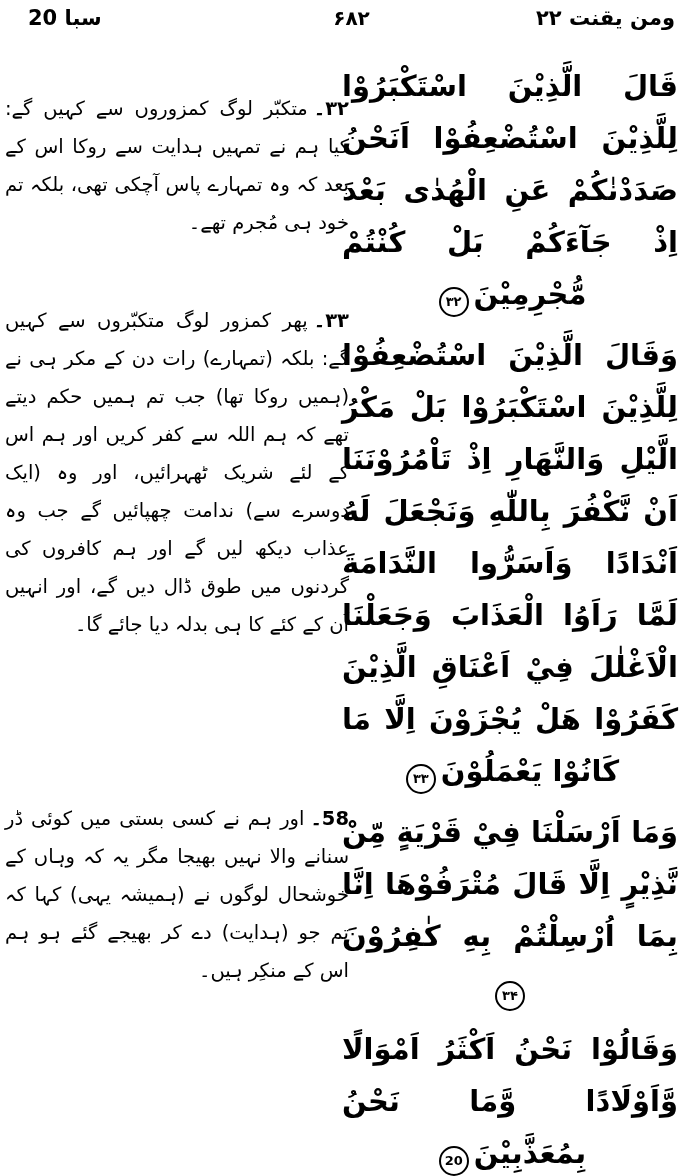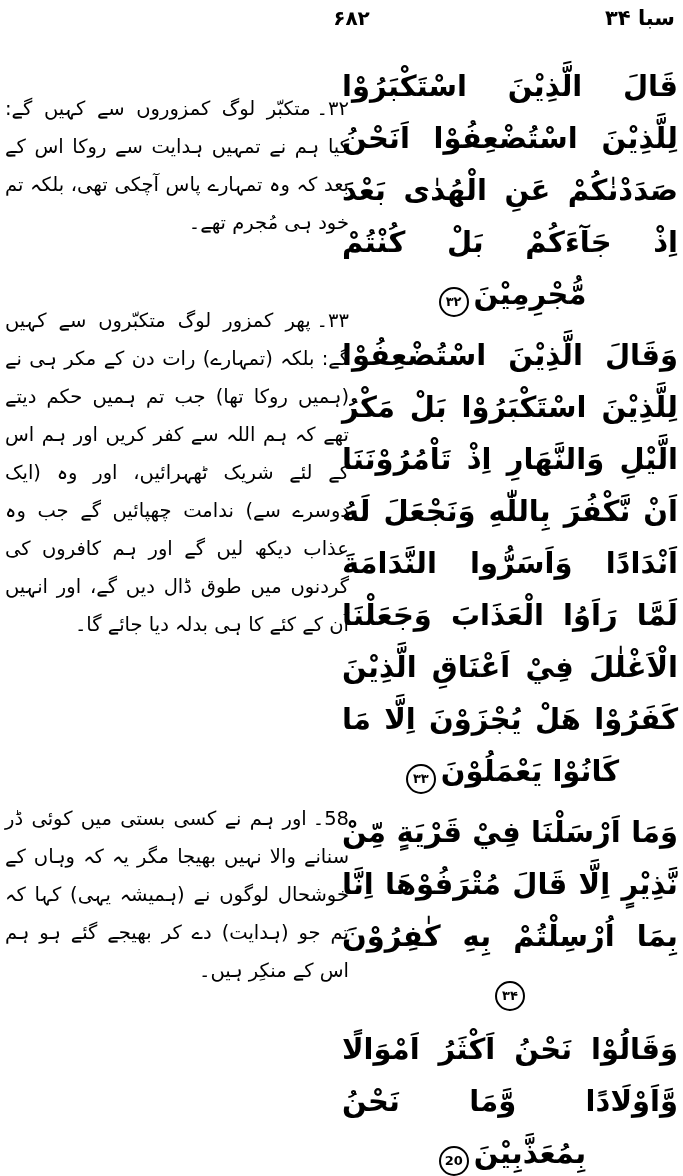--- a/index.html
+++ b/index.html
@@ -46,39 +46,40 @@
   }
   
   .urdu-col {
     position: absolute; top: 90px; left: 5px; width: 344px;
     font-size: 19.5px;
     line-height: 38px;
     text-align: justify;
     direction: rtl;
   }
   .tr { margin: 0; }
-  .tr .pnum { padding-left: 6px; }
+  .tr .pnum { padding-left: 6px; font-weight: bold; }
   .tr-33 { margin-top: 60px; }
   .tr-34 { margin-top: 156px; }
   .tr-35 { margin-top: 18px; }
   
   .manzil {
     position: absolute; top: 1188px; left: 372px; width: 80px;
     text-align: right;
     font-size: 21px; font-weight: bold;
   }
 </style>
 </head>
 <body>
 
 <div class="page">
 
   <header class="hdr">
+    <span>ومن یقنت ۲۲</span>
     <span class="pgnum">۶۸۲</span>
-    <span>سبا ۳۴</span>
+    <span>سبا 20</span>
   </header>
 
   <section class="arabic-col">
 
     <p class="ayah"><span>قَالَ الَّذِيْنَ اسْتَكْبَرُوْا لِلَّذِيْنَ اسْتُضْعِفُوْا اَنَحْنُ صَدَدْنٰكُمْ عَنِ الْهُدٰى بَعْدَ اِذْ جَآءَكُمْ بَلْ كُنْتُمْ مُّجْرِمِيْنَ</span><span class="ayah-end"><span class="num-circle">۳۲</span></span></p>
 
     <p class="ayah"><span>وَقَالَ الَّذِيْنَ اسْتُضْعِفُوْا لِلَّذِيْنَ اسْتَكْبَرُوْا بَلْ مَكْرُ الَّيْلِ وَالنَّهَارِ اِذْ تَاْمُرُوْنَنَا اَنْ نَّكْفُرَ بِاللّٰهِ وَنَجْعَلَ لَهُ اَنْدَادًا وَاَسَرُّوا النَّدَامَةَ لَمَّا رَاَوُا الْعَذَابَ وَجَعَلْنَا الْاَغْلٰلَ فِيْ اَعْنَاقِ الَّذِيْنَ كَفَرُوْا هَلْ يُجْزَوْنَ اِلَّا مَا كَانُوْا يَعْمَلُوْنَ</span><span class="ayah-end"><span class="num-circle">۳۳</span></span></p>
 
     <p class="ayah"><span>وَمَا اَرْسَلْنَا فِيْ قَرْيَةٍ مِّنْ نَّذِيْرٍ اِلَّا قَالَ مُتْرَفُوْهَا اِنَّا بِمَا اُرْسِلْتُمْ بِهِ كٰفِرُوْنَ</span><span class="ayah-end"><span class="num-circle">۳۴</span></span></p>
 

